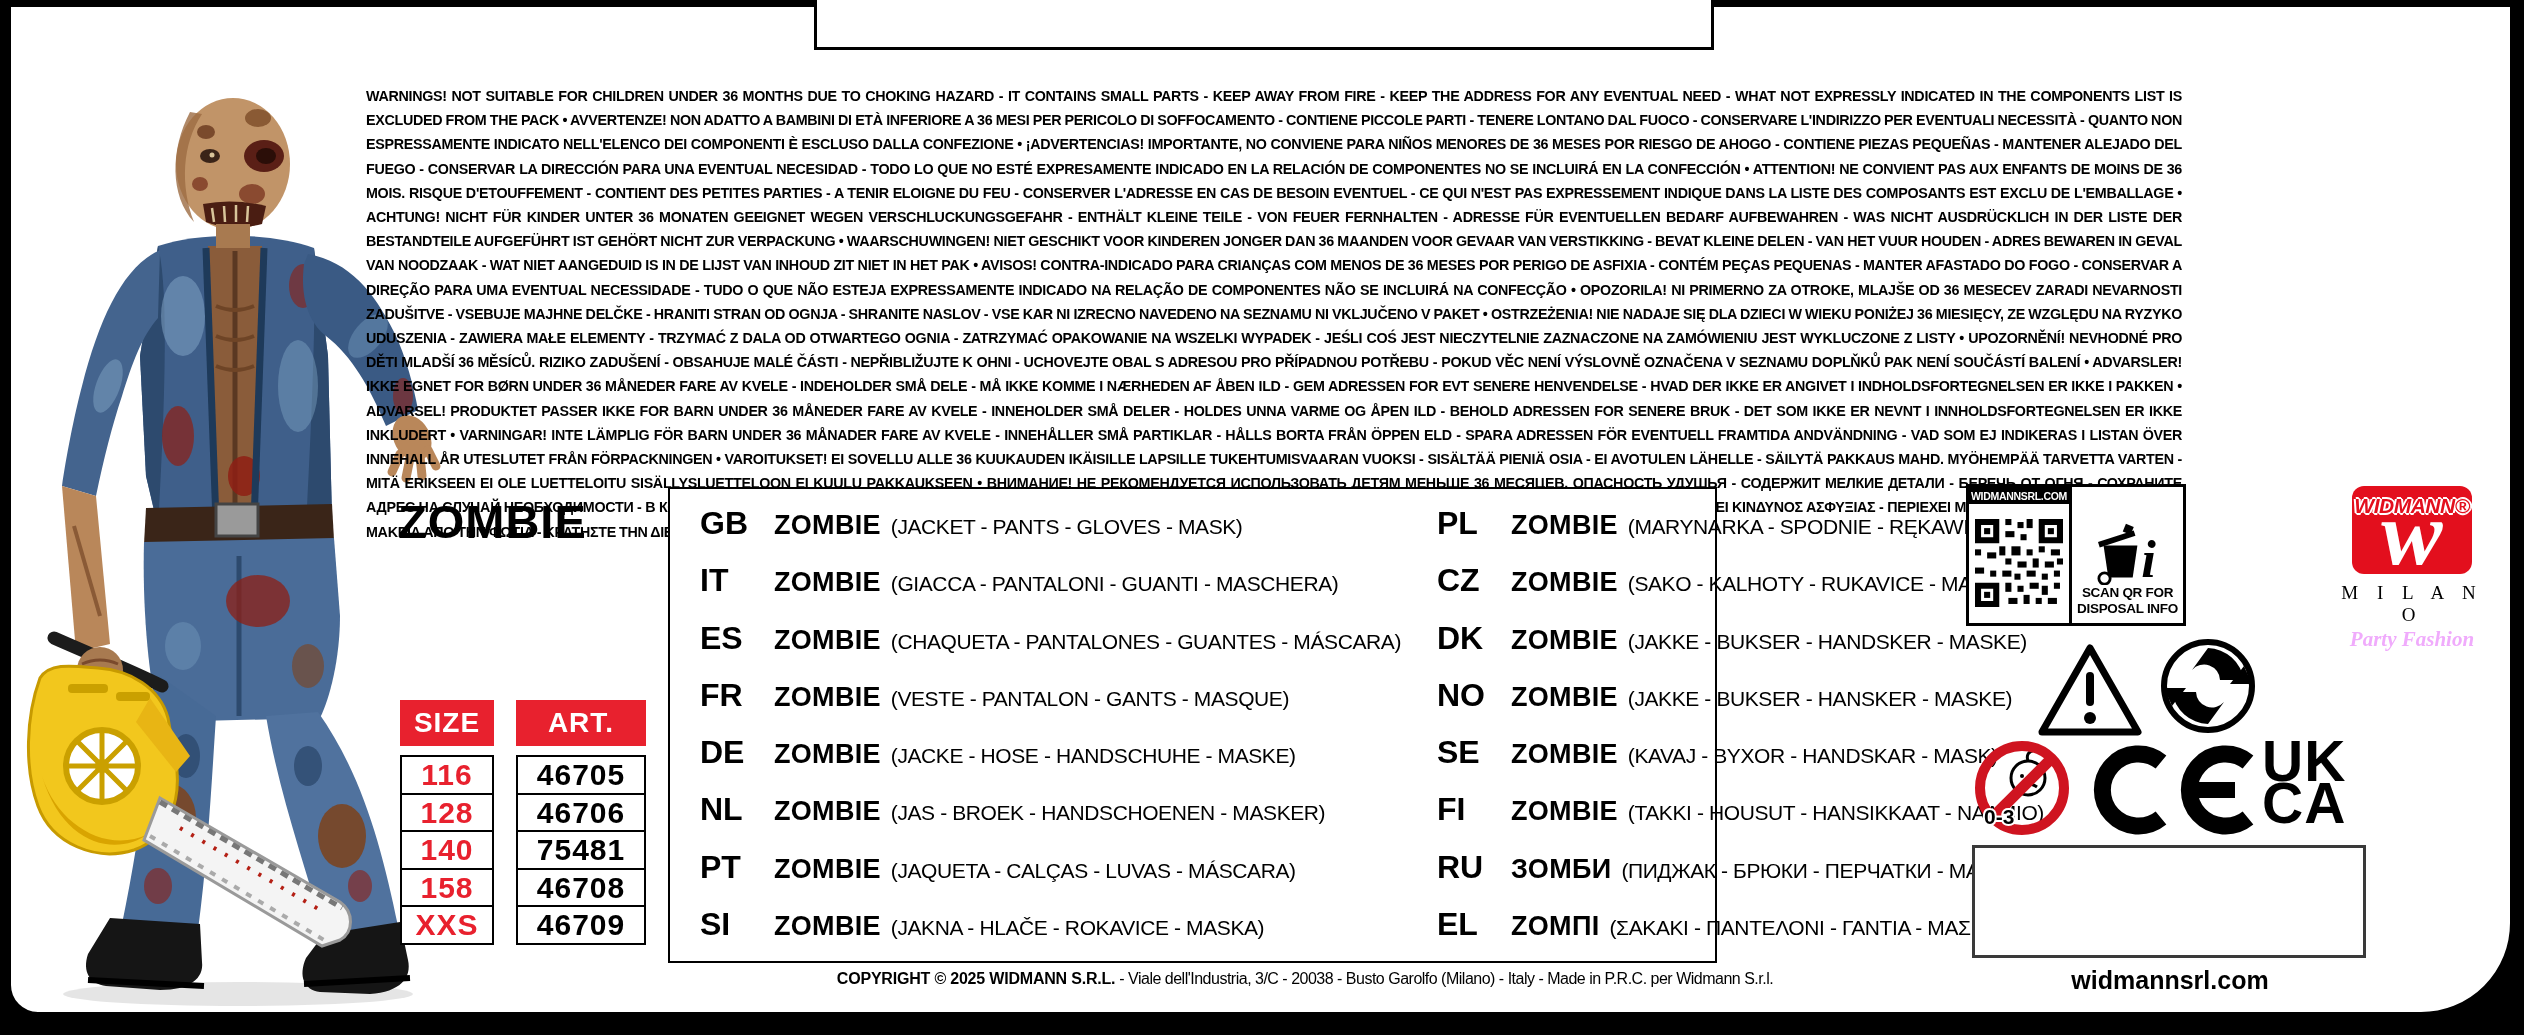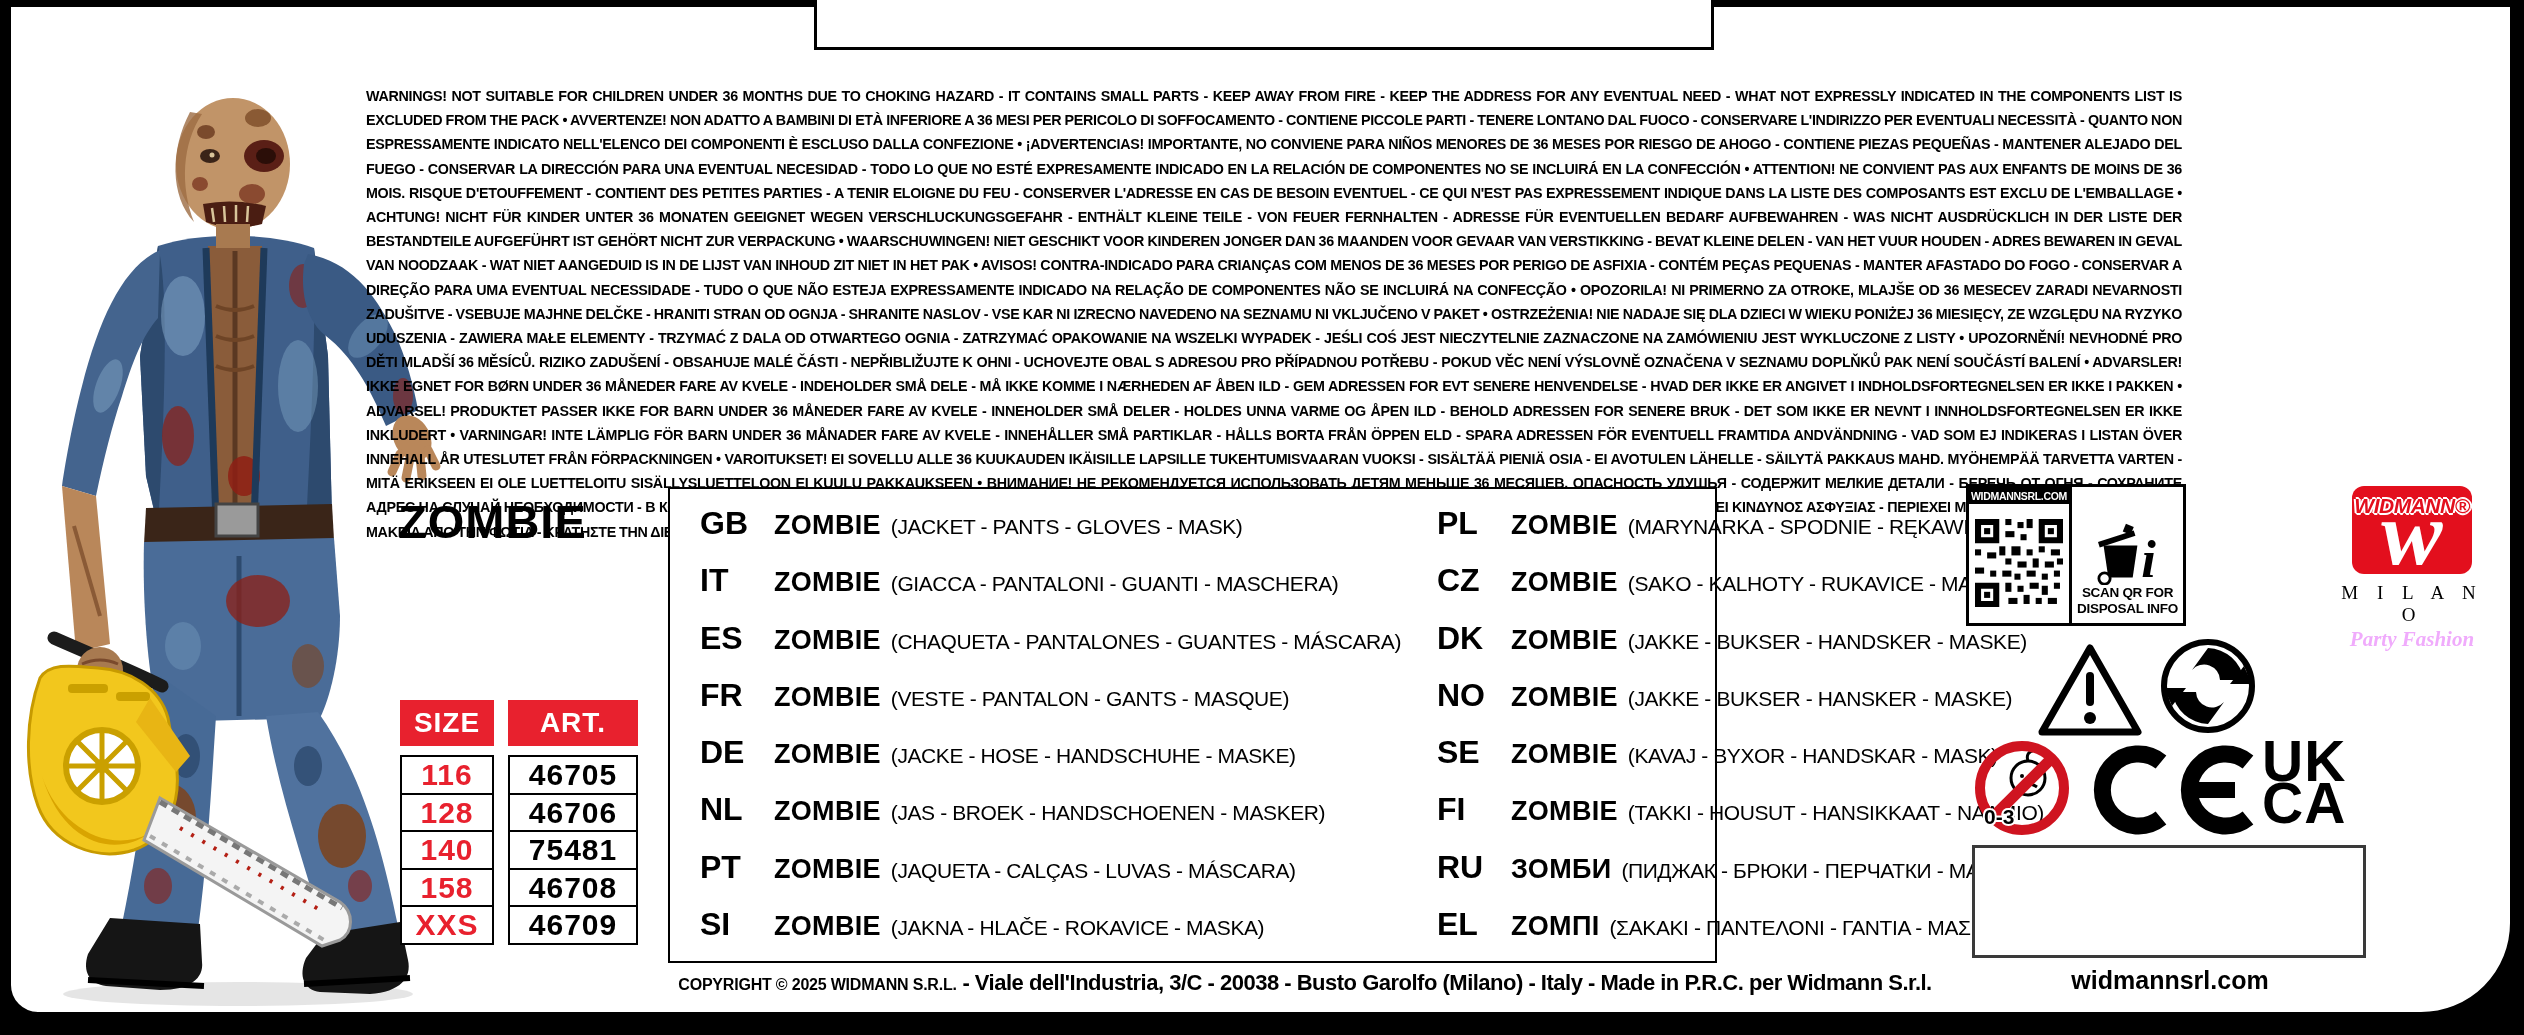--- a/index.html
+++ b/index.html
@@ -13,42 +13,42 @@
   .warnings{position:absolute;left:366px;top:84px;width:1816px;height:406px;z-index:3;
     font-size:14.3px;line-height:24.2px;font-weight:700;letter-spacing:-0.3px;word-spacing:-0.5px;
     text-align:justify;color:#000;}
   
   .zombie{position:absolute;left:8px;top:56px;width:455px;height:956px;z-index:2;}
   
   .ptitle{position:absolute;left:398px;top:494px;font-size:47px;font-weight:900;
     letter-spacing:1px;color:#000;z-index:4;}
   
   .size-table{position:absolute;left:400px;top:700px;z-index:4;}
-  .st-headers,.st-body{display:grid;grid-template-columns:94px 130px;column-gap:14px;}
+  .st-headers,.st-body{display:grid;grid-template-columns:94px 130px;column-gap:22px;}
   .st-h{background:#e8212e;color:#fff;font-weight:800;font-size:28px;height:46px;
     display:flex;align-items:center;justify-content:center;letter-spacing:1px;}
   .st-body{margin-top:9px;}
   .st-c{border:2.5px solid #000;height:36px;margin-bottom:-2.5px;background:#fff;
     display:flex;align-items:center;justify-content:center;font-size:30px;font-weight:800;letter-spacing:1px;}
   .st-size{color:#e8212e;text-align:center;}
   .st-art{color:#000;font-weight:700;}
   
   .lang-box{position:absolute;left:668px;top:487px;width:1049px;height:476px;border:2px solid #000;
     box-sizing:border-box;display:flex;background:#fff;z-index:3;}
   .lang-col{flex:1;display:flex;flex-direction:column;justify-content:space-between;
     padding:16px 6px 18px 30px;box-sizing:border-box;}
   .lang-row{display:flex;align-items:baseline;white-space:nowrap;}
   .lang-code{font-size:32px;font-weight:900;width:74px;flex:none;}
   .lang-name{font-size:27px;font-weight:800;margin-right:10px;letter-spacing:0.3px;}
   .lang-comp{font-size:21px;font-weight:500;letter-spacing:-0.4px;}
   
   .copyright{position:absolute;left:640px;top:970px;width:1330px;text-align:center;
     white-space:nowrap;z-index:3;color:#000;}
   .cp-bold{font-size:16px;font-weight:800;letter-spacing:-0.2px;}
-  .cp-rest{font-size:22px;font-weight:700;letter-spacing:-0.5px;}
+  .cp-rest{font-size:16px;font-weight:400;letter-spacing:-0.5px;}
   .website{position:absolute;left:1974px;top:966px;width:392px;text-align:center;
     font-size:25px;font-weight:800;z-index:3;color:#000;}
   
   .qr-panel{position:absolute;left:1966px;top:484px;width:220px;height:142px;border:3px solid #000;
     box-sizing:border-box;background:#fff;display:flex;z-index:3;}
   .qr-left{width:103px;border-right:3px solid #000;box-sizing:border-box;display:flex;flex-direction:column;}
   .qr-head{background:#000;color:#fff;font-size:10.5px;font-weight:700;text-align:center;
     padding:3px 0 2px;letter-spacing:-0.3px;}
   .qr-img{flex:1;padding:3px 6px 4px;}
   .qr-right{flex:1;display:flex;flex-direction:column;align-items:center;justify-content:flex-end;padding:4px 2px 6px;}

